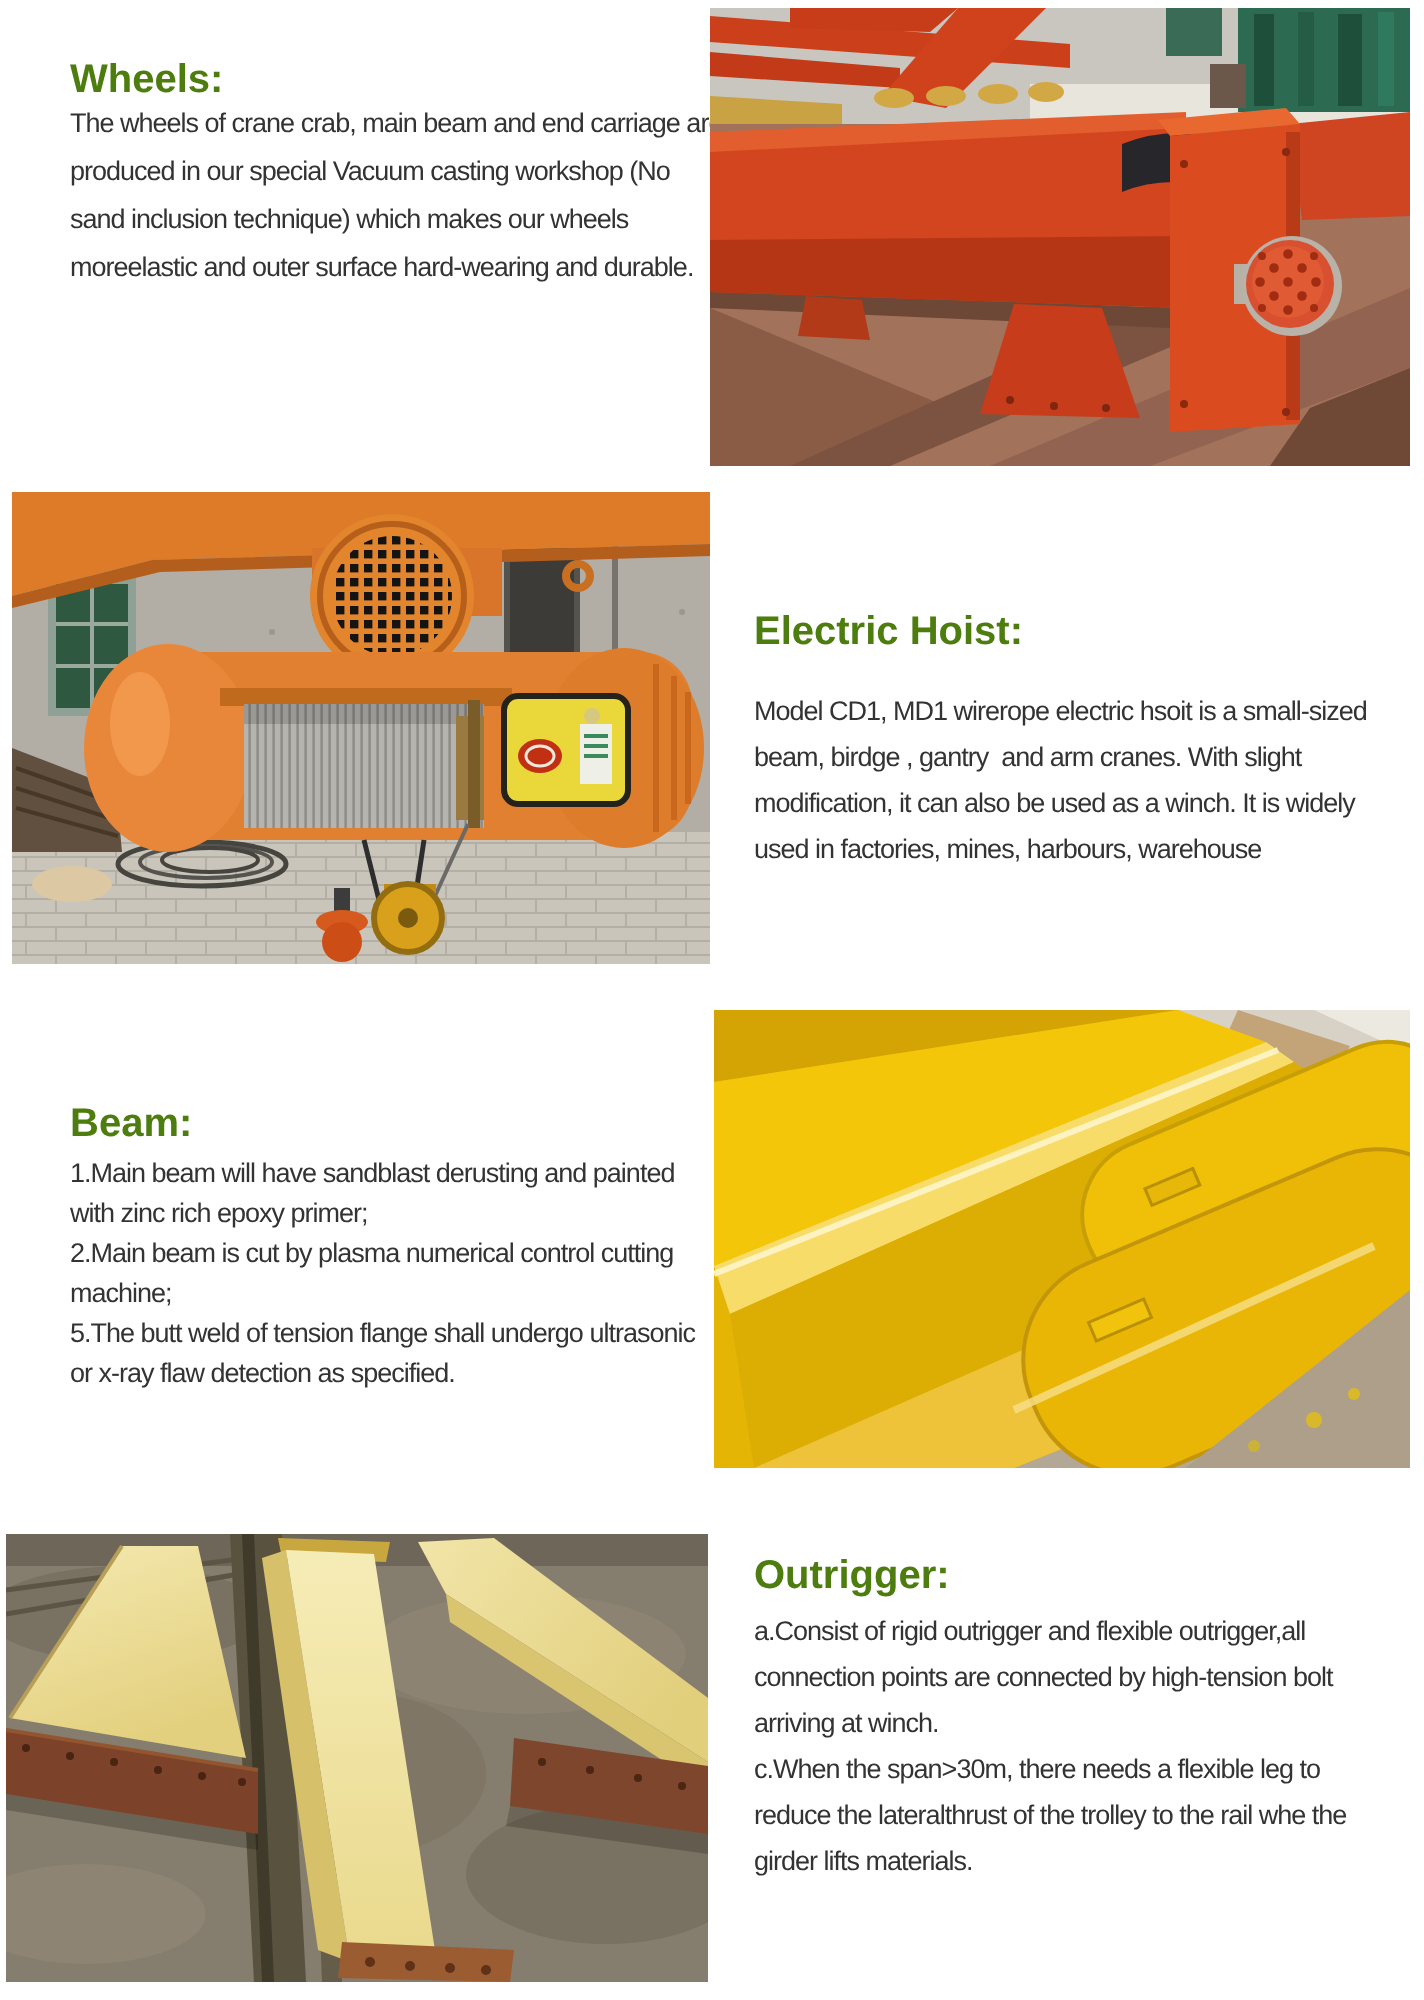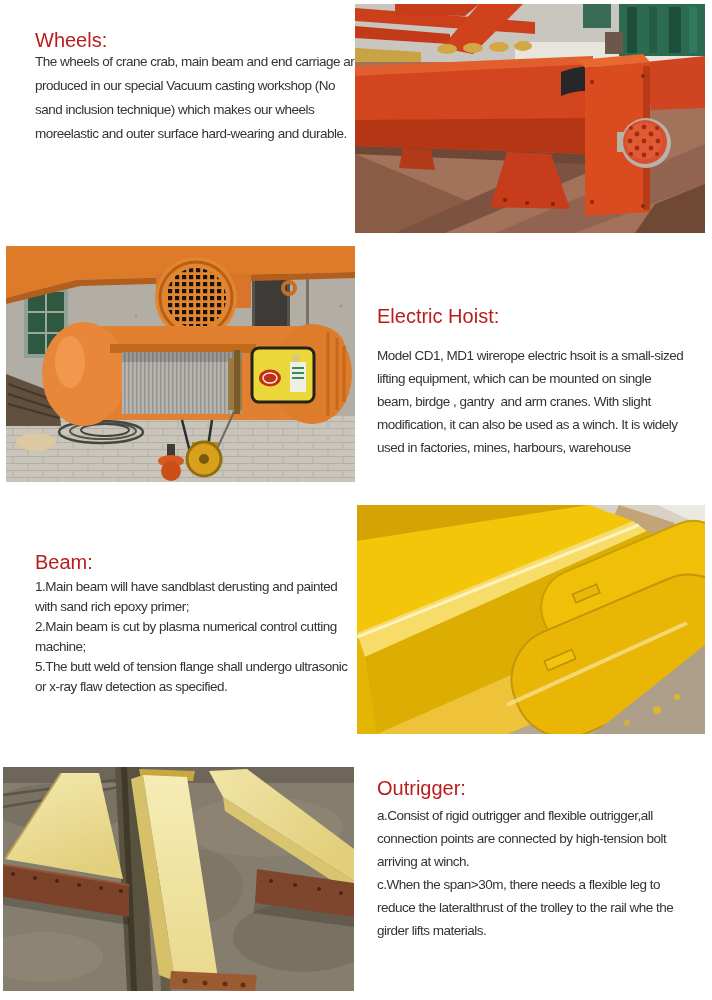--- a/index.html
+++ b/index.html
@@ -1,22 +1,22 @@
 <!DOCTYPE html>
 <html><head>
 <meta charset="utf-8">
 <style>
   html,body{margin:0;padding:0;background:#ffffff;}
   .page{
     position:relative;width:712px;height:1000px;background:#ffffff;
     font-family:"Liberation Sans",sans-serif;overflow:hidden;
   }
   .heading{
-    position:absolute;font-weight:normal;font-size:20px;line-height:24px;
-    color:#b91c1c;letter-spacing:0px;white-space:pre;
+    position:absolute;font-weight:bold;font-size:20px;line-height:24px;
+    color:#4d7c0f;letter-spacing:0px;white-space:pre;
   }
   .para{
     position:absolute;font-size:13.5px;color:#333333;letter-spacing:-0.5px;
   }
   .para .line{white-space:pre-wrap;}
   #p1{left:35px;top:50px;line-height:24px;}
   #p2{left:377px;top:344px;line-height:23px;}
   #p3{left:35px;top:577px;line-height:20px;}
   #p4{left:377px;top:804px;line-height:23px;}
   #h1{left:35px;top:11px;}
@@ -210,30 +210,29 @@
         <circle cx="198" cy="213" r="5" fill="#7a5a0e"></circle>
         <rect x="161" y="198" width="8" height="14" fill="#3c3c3c"></rect>
         <ellipse cx="165" cy="215" rx="13" ry="6" fill="#d65a1e"></ellipse>
         <circle cx="165" cy="225" r="10" fill="#cc4d16"></circle>
       </g>
     </svg>
   </figure>
   <h2 class="heading" id="h2">Electric Hoist:</h2>
   <div class="para" id="p2">
       <div class="line">Model CD1, MD1 wirerope electric hsoit is a small-sized</div>
-      <div class="line">lifting equipment, which can be mounted on single</div>
       <div class="line">beam, birdge , gantry  and arm cranes. With slight</div>
       <div class="line">modification, it can also be used as a winch. It is widely</div>
       <div class="line">used in factories, mines, harbours, warehouse</div>
     </div>
 
   <h2 class="heading" id="h3">Beam:</h2>
   <div class="para" id="p3">
       <div class="line">1.Main beam will have sandblast derusting and painted</div>
-      <div class="line">with sand rich epoxy primer;</div>
+      <div class="line">with zinc rich epoxy primer;</div>
       <div class="line">2.Main beam is cut by plasma numerical control cutting</div>
       <div class="line">machine;</div>
       <div class="line">5.The butt weld of tension flange shall undergo ultrasonic</div>
       <div class="line">or x-ray flaw detection as specified.</div>
     </div>
   <figure class="photo" id="ph3">
     <svg width="348" height="229" viewBox="0 0 348 229">
       <rect width="348" height="229" fill="#b3a795"></rect>
       <polygon points="200,0 348,0 348,95" fill="#d8d2c6"></polygon>
       <polygon points="262,0 318,18 304,44 252,22" fill="#c3a478"></polygon>

